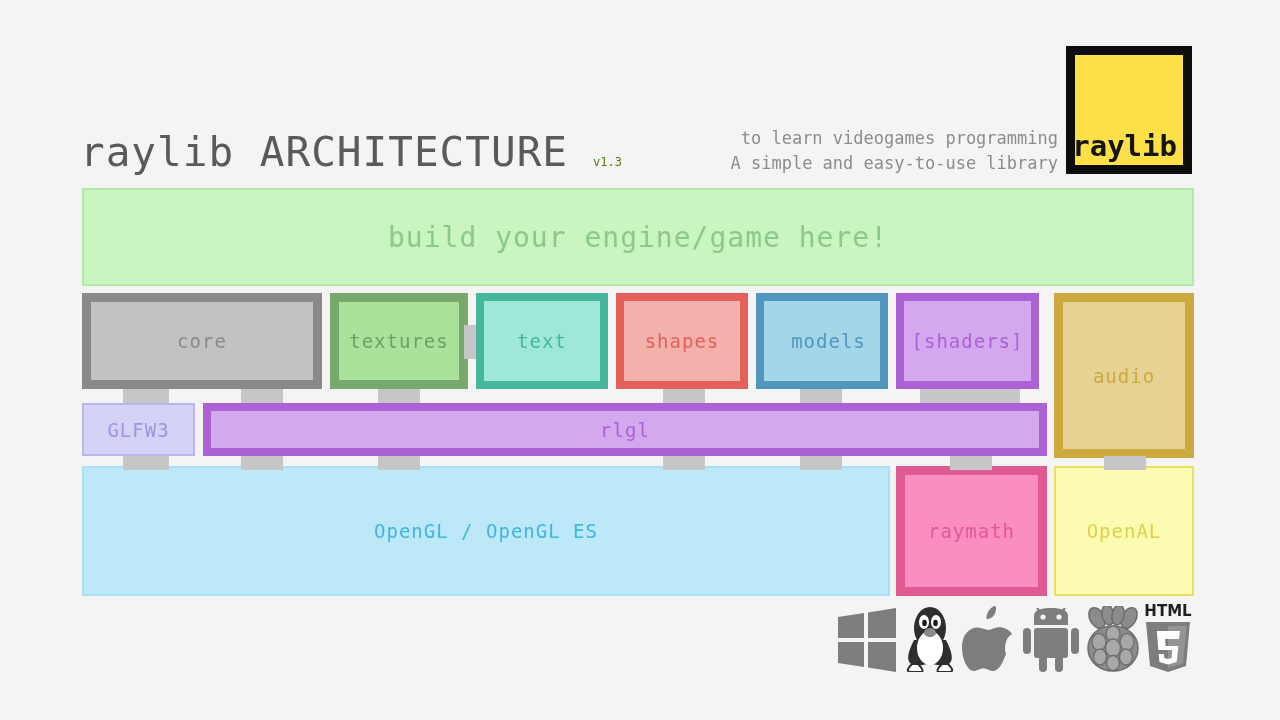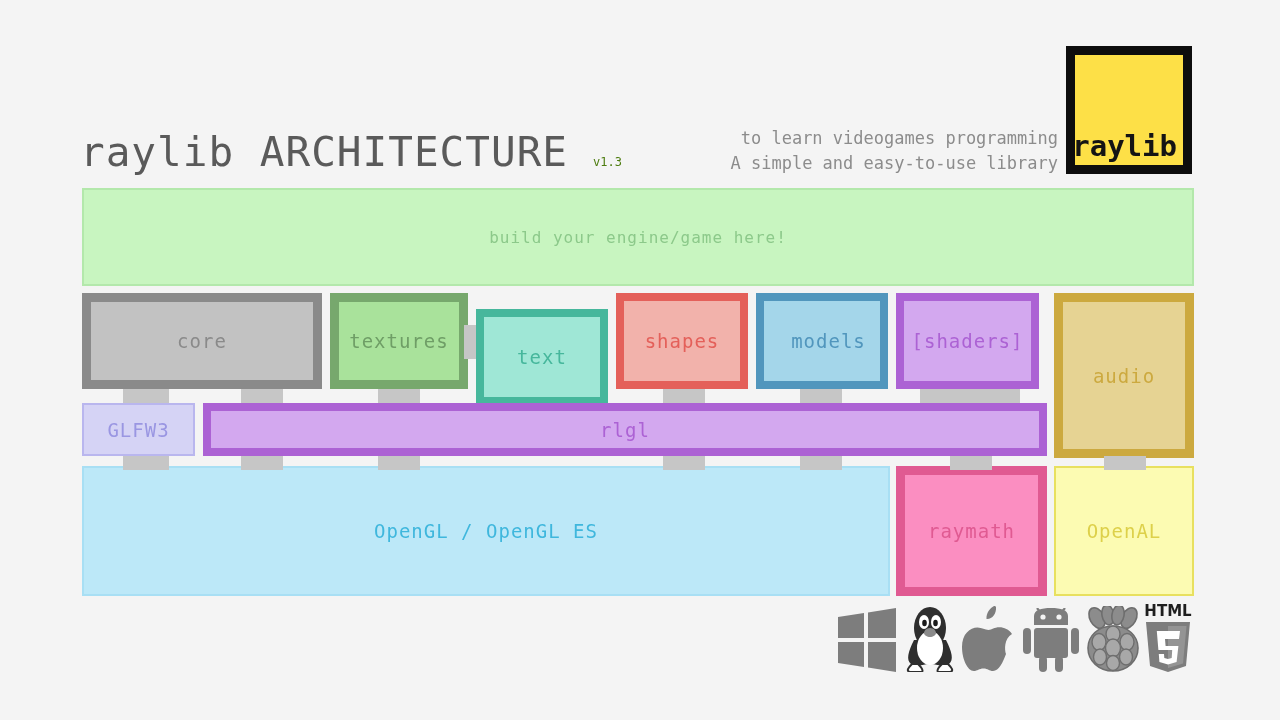--- a/index.html
+++ b/index.html
@@ -90,30 +90,30 @@
 <div class="abs" id="tagline">
   <div>to learn videogames programming</div>
   <div>A simple and easy-to-use library</div>
 </div>
 
 <div class="abs" id="logo">
   <span class="logo-word">raylib</span>
 </div>
 
 <div id="diagram">
-    <div class="abs box" style="left: 82px; top: 188px; width: 1112px; height: 98px; background: rgb(200, 245, 192); border: 2px solid rgb(179, 232, 171); color: rgb(140, 201, 138); font-size: 16px;">
+    <div class="abs box" style="left: 82px; top: 188px; width: 1112px; height: 98px; background: rgb(200, 245, 192); border: 2px solid rgb(179, 232, 171); color: rgb(140, 201, 138); font-size: 28px;">
       <span>build your engine/game here!</span>
     </div>
     <div class="abs box" style="left: 82px; top: 293px; width: 240px; height: 96px; background: rgb(194, 194, 194); border: 9px solid rgb(138, 138, 138); color: rgb(138, 138, 138);">
       <span>core</span>
     </div>
     <div class="abs box" style="left: 330px; top: 293px; width: 138px; height: 96px; background: rgb(169, 226, 155); border: 9px solid rgb(119, 168, 109); color: rgb(111, 158, 102);">
       <span>textures</span>
     </div>
-    <div class="abs box" style="left: 476px; top: 309px; width: 132px; height: 96px; background: rgb(159, 231, 214); border: 8px solid rgb(70, 183, 156); color: rgb(70, 183, 156);">
+    <div class="abs box" style="left: 476px; top: 293px; width: 132px; height: 96px; background: rgb(159, 231, 214); border: 8px solid rgb(70, 183, 156); color: rgb(70, 183, 156);">
       <span>text</span>
     </div>
     <div class="abs box" style="left: 616px; top: 293px; width: 132px; height: 96px; background: rgb(242, 178, 171); border: 8px solid rgb(228, 96, 90); color: rgb(228, 96, 90);">
       <span>shapes</span>
     </div>
     <div class="abs box" style="left: 756px; top: 293px; width: 132px; height: 96px; background: rgb(164, 214, 234); border: 8px solid rgb(81, 150, 189); color: rgb(81, 150, 189); padding-left: 13px;">
       <span>models</span>
     </div>
     <div class="abs box" style="left: 896px; top: 293px; width: 143px; height: 96px; background: rgb(211, 168, 239); border: 8px solid rgb(172, 98, 212); color: rgb(172, 98, 212);">
       <span>[shaders]</span>

